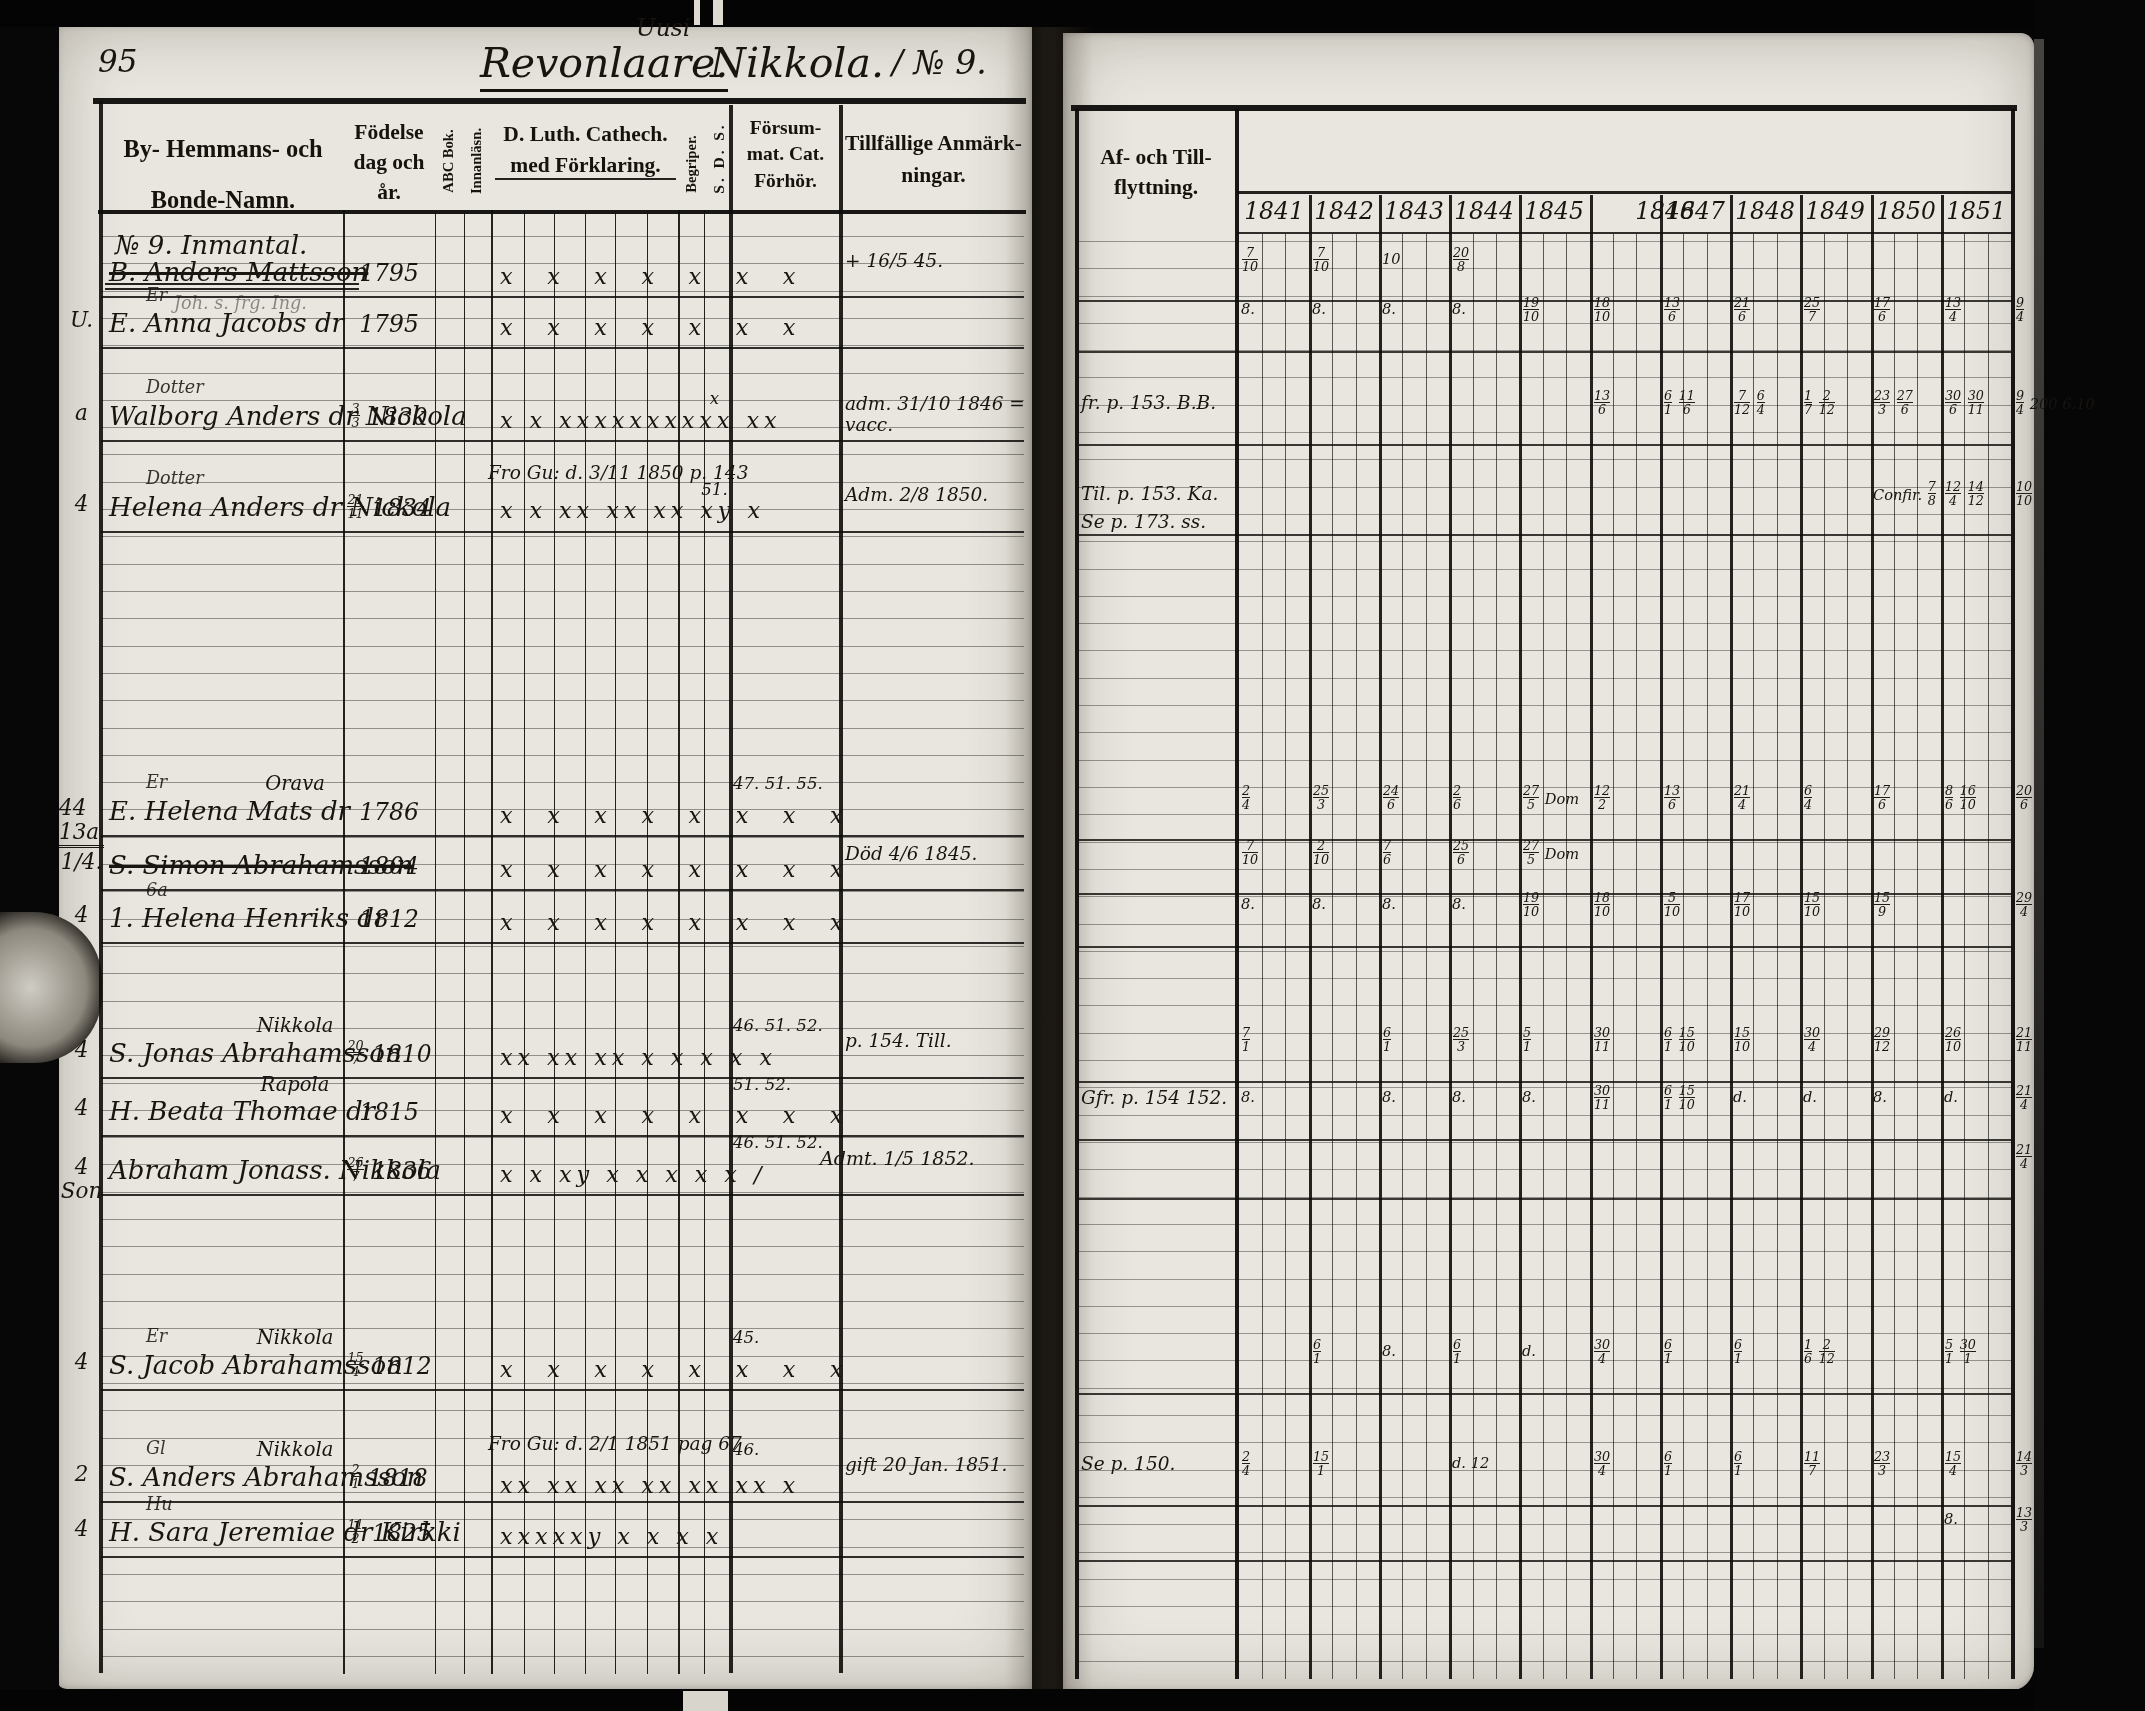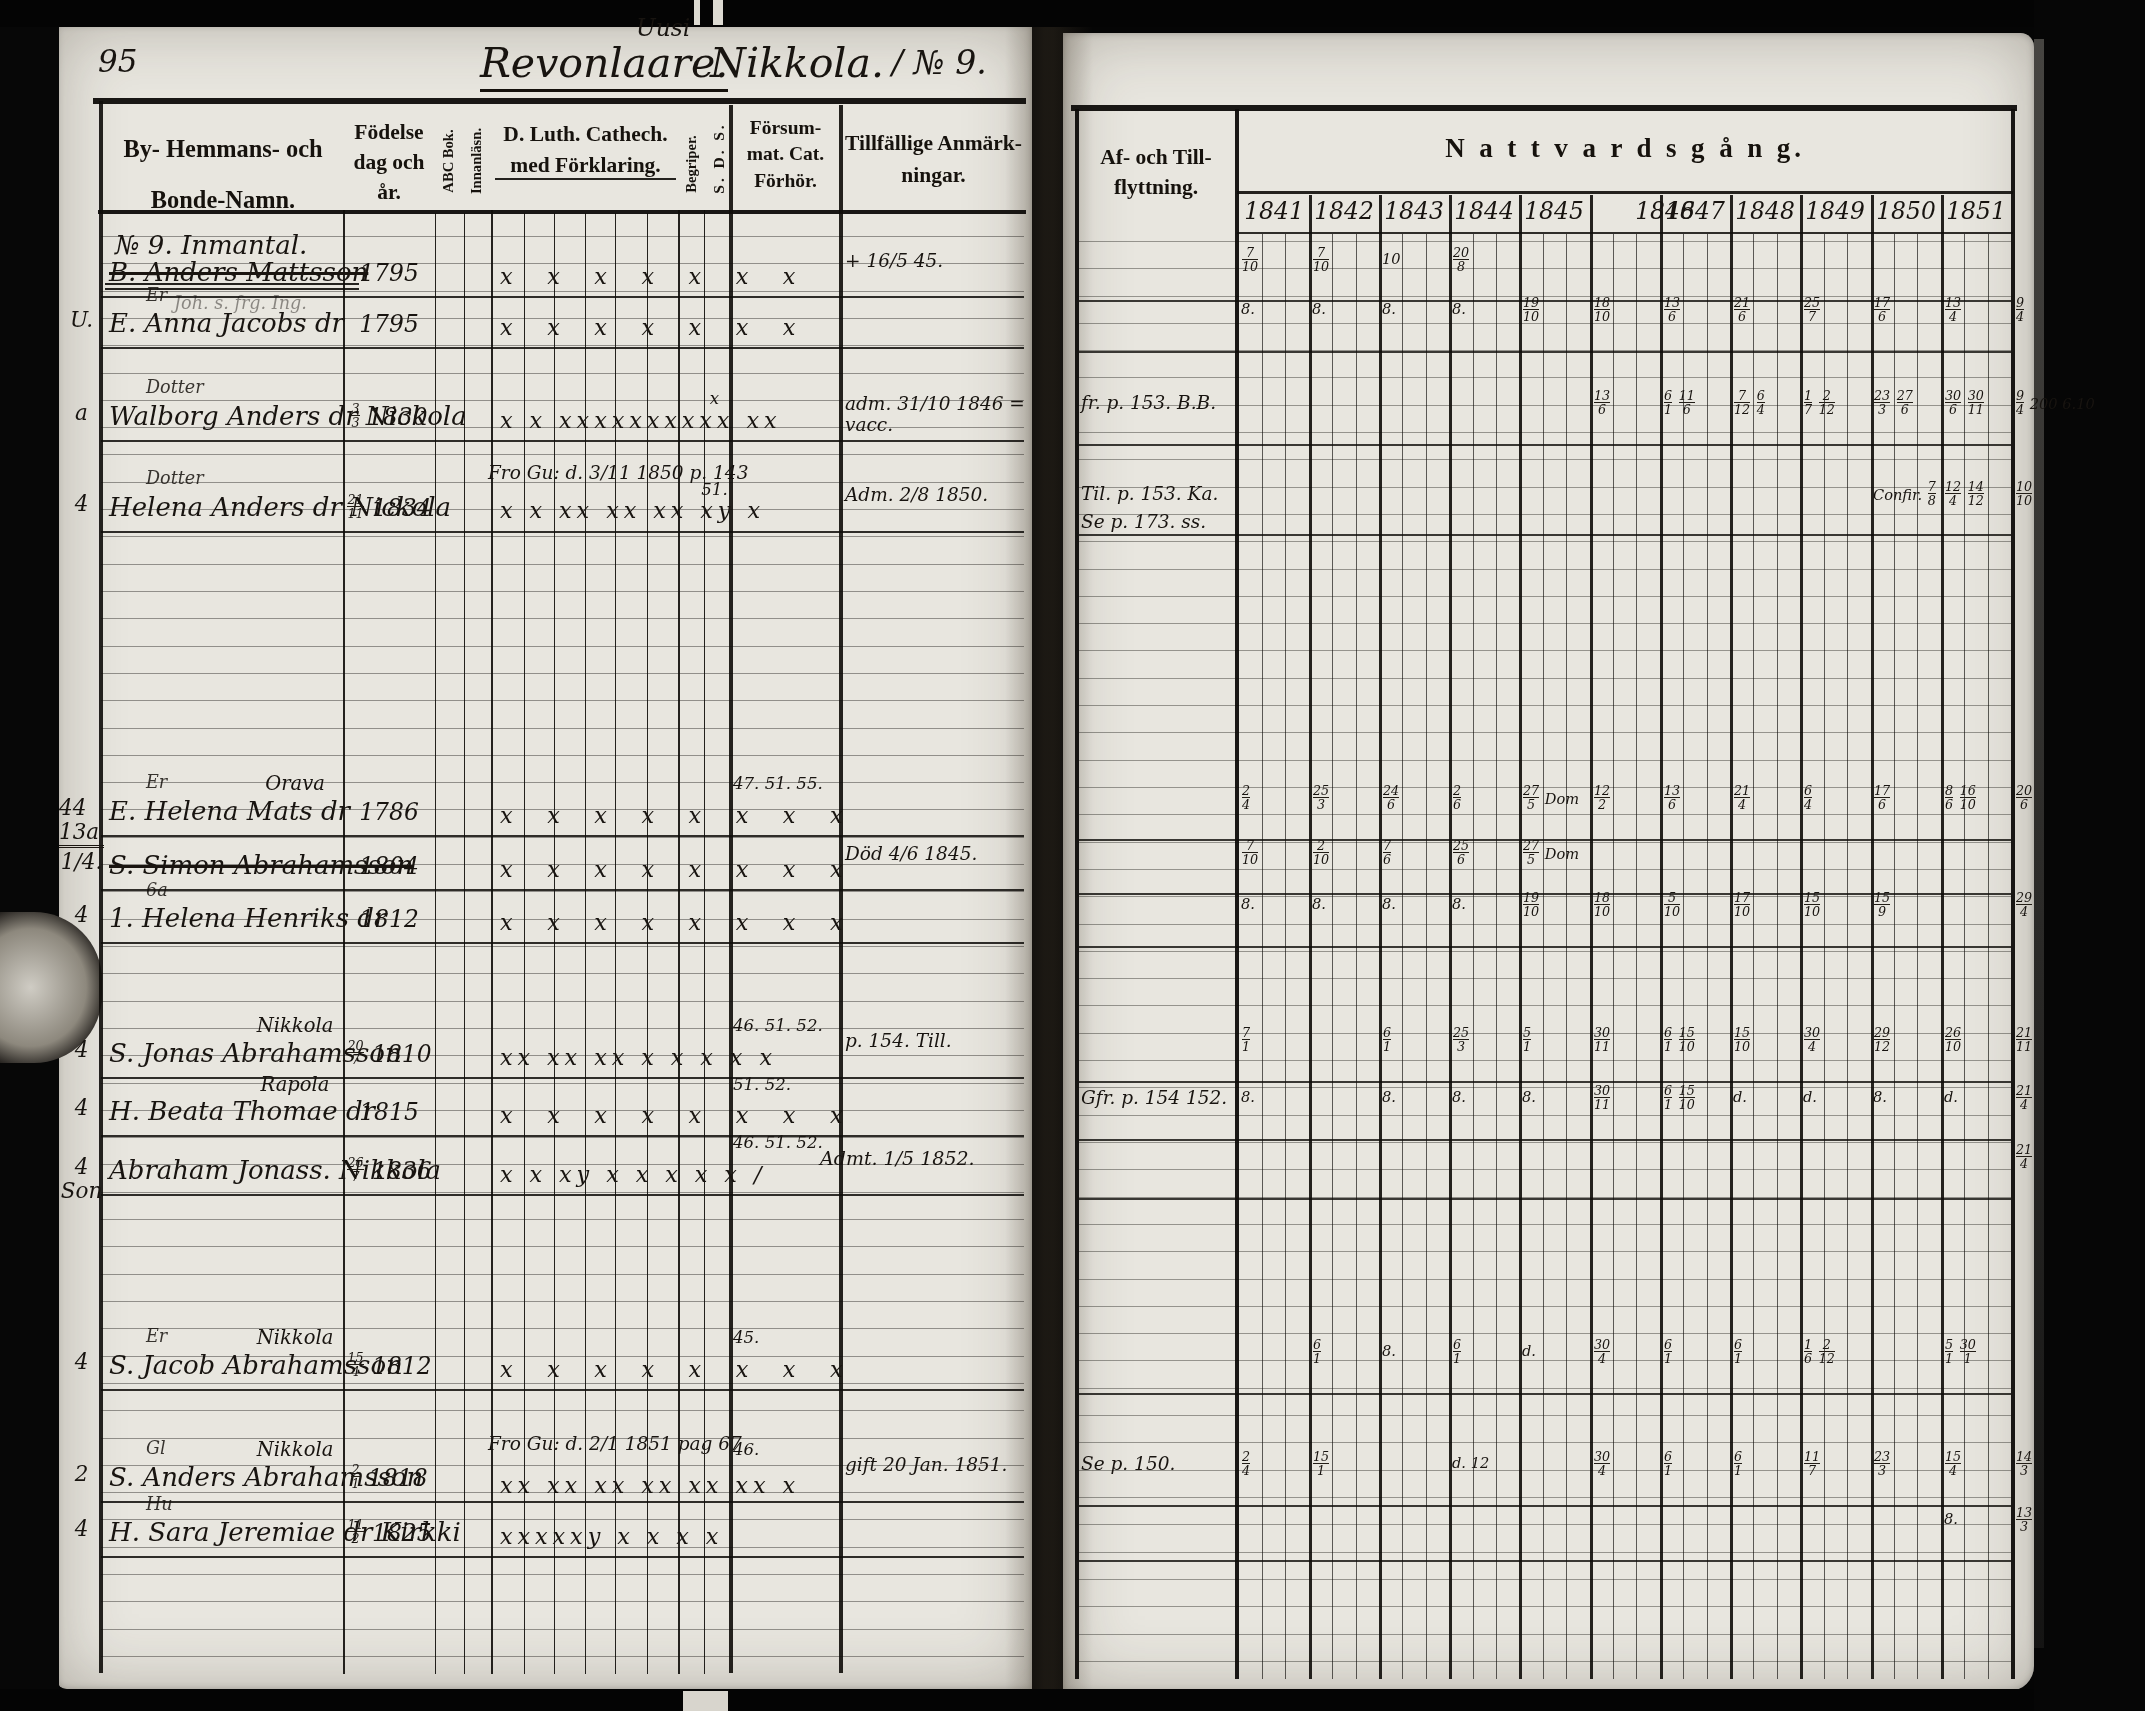--- a/index.html
+++ b/index.html
@@ -58,21 +58,20 @@
   <div class="abs print vert" style="left:691px;top:164px;font-size:14.6px;">Begriper.</div>
   <div class="abs print vert" style="left:719px;top:158px;font-size:15.6px;letter-spacing:2.9px;">S. D. S.</div>
   <div class="abs print pre center" style="left:732px;top:115px;width:107px;font-size:19.5px;line-height:1.35;">Försum-
 mat. Cat.
 Förhör.</div>
   <div class="abs print pre center" style="left:843px;top:127px;width:181px;font-size:21.5px;line-height:1.5;">Tillfällige Anmärk-
 ningar.</div>
 
   <div class="abs print pre center" style="left:1076px;top:142px;width:160px;font-size:21.5px;line-height:1.4;">Af- och Till-
 flyttning.</div>
-  <div class="abs print center" style="left:1239px;top:133px;width:772px;font-size:27px;letter-spacing:3.9px;">N a t t v a r d s g å n g.</div>
 
   <div class="abs hw" style="left:115px;top:230px;font-size:26px;">№ 9.  Inmantal.</div>
   <div class="abs hw" style="left:174px;top:261px;font-size:17.6px;opacity:.45;margin-top:32px;">Joh. s. frg. Ing.</div>
 
   <div id="gen" class="abs" style="left:0;top:0;width:2146px;height:1712px;">
       <div class="abs " style="left: 93px; top: 98px; width: 933px; height: 5.9px; background: rgb(14, 12, 9); opacity: 0.95;"></div>
       <div class="abs " style="left: 1071px; top: 105px; width: 946px; height: 5.9px; background: rgb(14, 12, 9); opacity: 0.95;"></div>
       <div class="abs " style="left: 98px; top: 210px; width: 928px; height: 3.9px; background: rgb(14, 12, 9); opacity: 0.95;"></div>
       <div class="abs " style="left: 495px; top: 178px; width: 181px; height: 2px; background: rgb(14, 12, 9); opacity: 0.9;"></div>
       <div class="abs " style="left: 1237px; top: 191px; width: 776px; height: 2.9px; background: rgb(14, 12, 9); opacity: 0.9;"></div>

